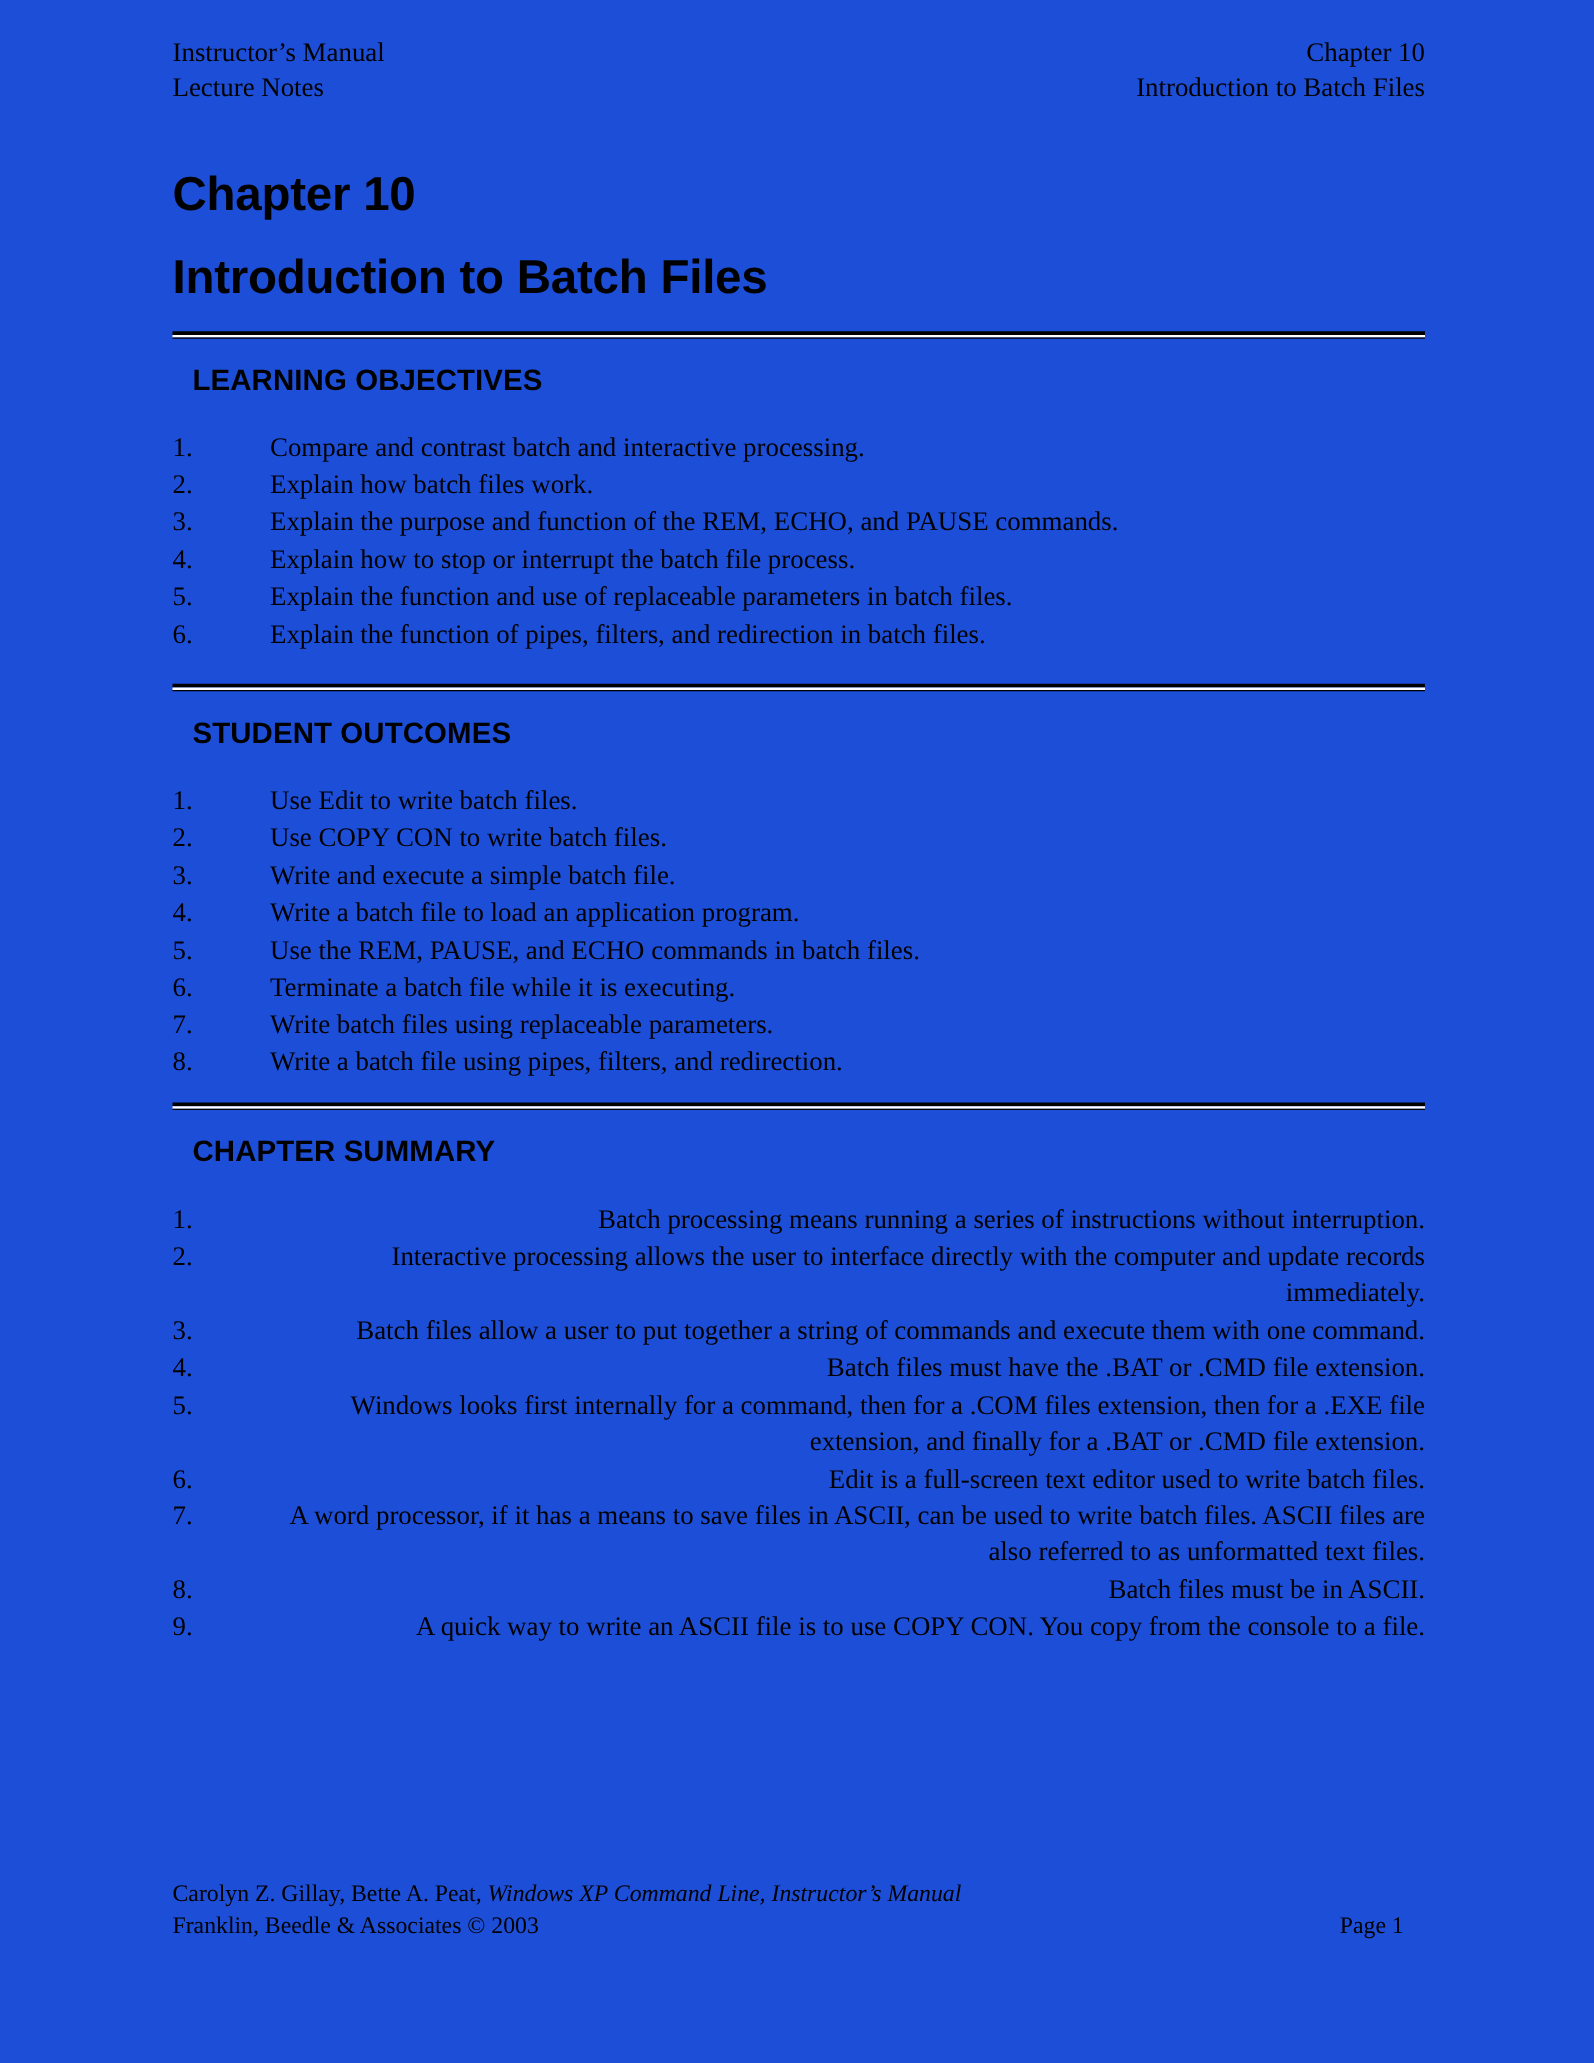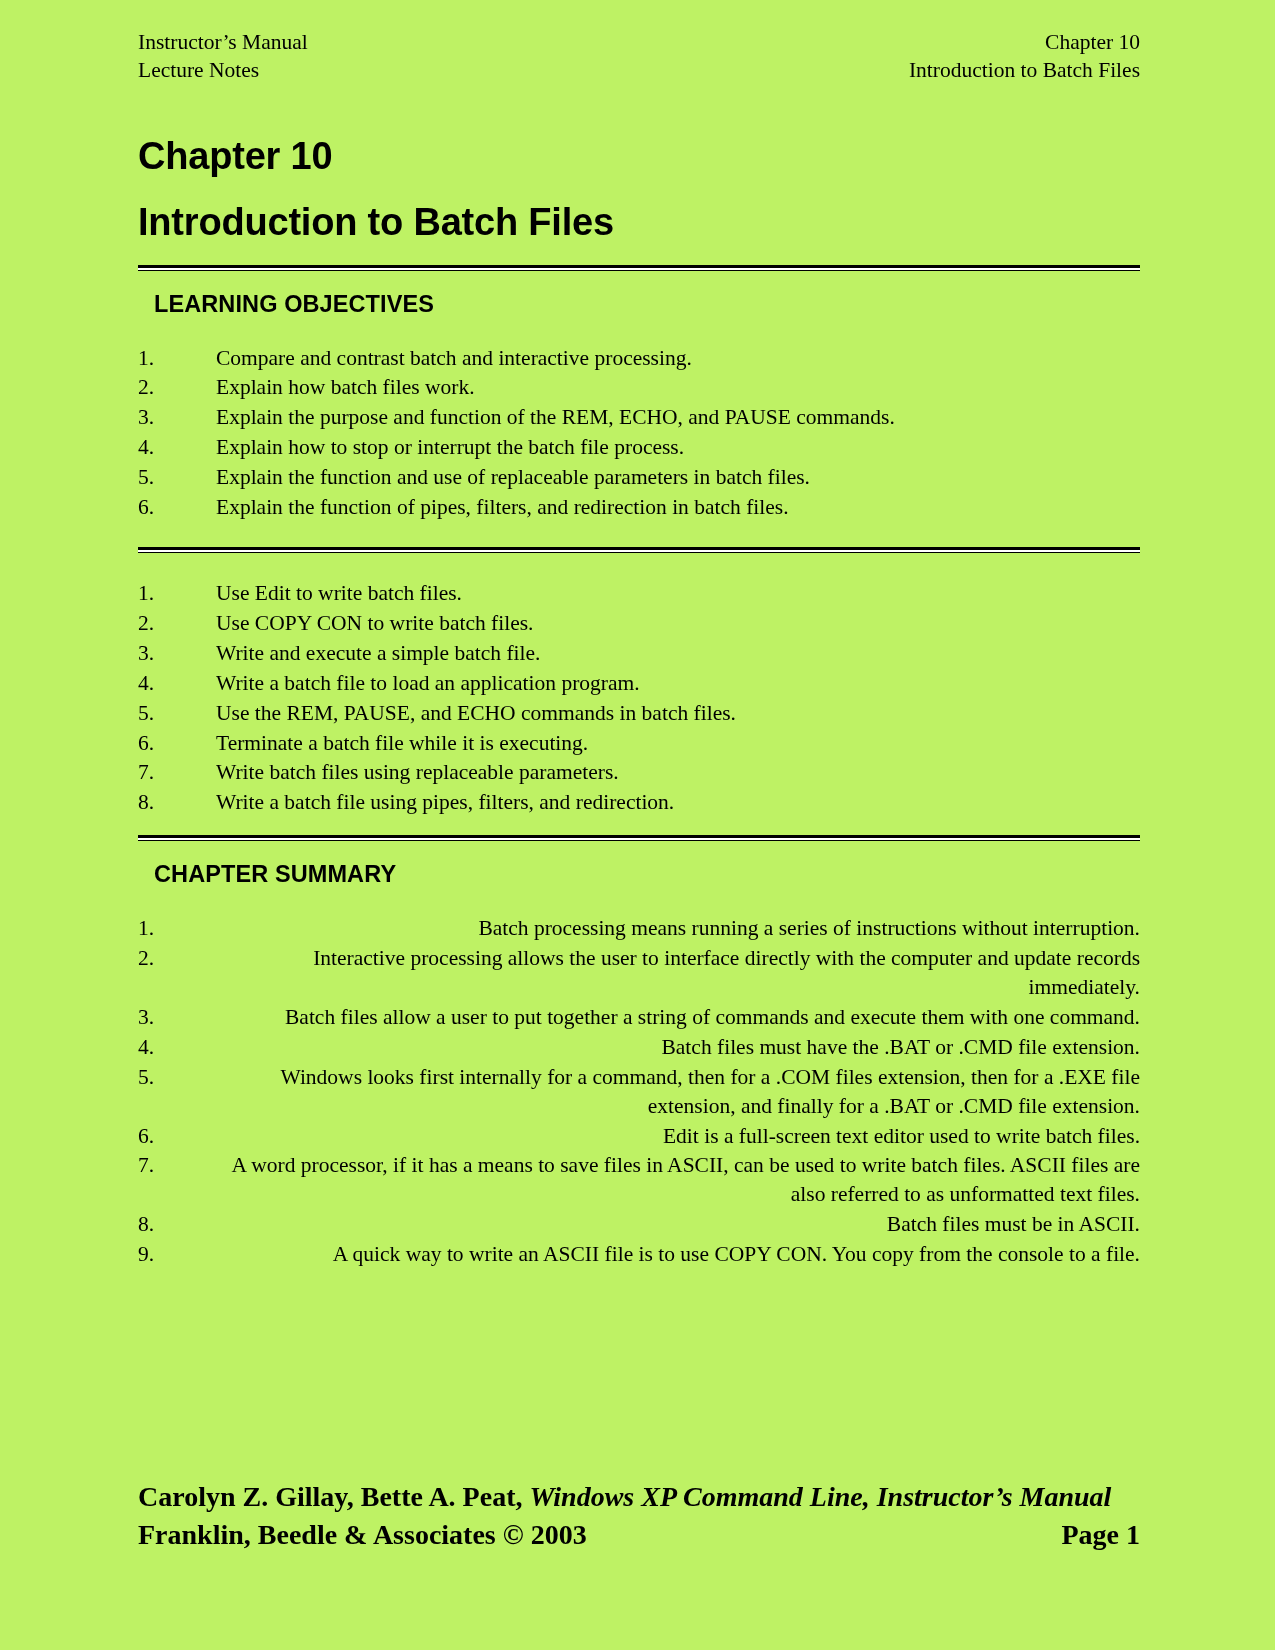--- a/index.html
+++ b/index.html
@@ -5,21 +5,21 @@
 <style>
   html, body {
     margin: 0;
     padding: 0;
     background: #ffffff;
   }
   .page {
     position: relative;
     width: 1275px;
     height: 1650px;
-    background: #bef264;
+    background: #1d4ed8;
     box-sizing: border-box;
     padding: 28px 135px 0 138px;
     font-family: "Liberation Serif", "DejaVu Serif", serif;
     color: #000000;
     overflow: hidden;
   }
 
   
   .running-head {
     display: flex;
@@ -105,25 +105,24 @@
 
   
   .sec-objectives { margin-top: 22px; }
   .sec-outcomes { margin-top: 25px; }
   .sec-summary { margin-top: 18px; }
 
   
   .footer {
     position: absolute;
     left: 138px;
-    right: 135px;
+    right: 152px;
     bottom: 96px;
-    font-size: 28px;
+    font-size: 19px;
     line-height: 1.35;
-    font-weight: bold;
   }
   .footer .f-line1 { display: block; }
   .footer .f-line2 {
     display: flex;
     justify-content: space-between;
   }
   .footer .f-italic { font-style: italic; }
 </style>
 </head>
 <body>
@@ -180,20 +179,21 @@
         </li>
     </ol>
   </div>
 
   <div class="sec-outcomes">
     <div class="double-rule">
       <div class="bar-thick"></div>
       <div class="bar-gap"></div>
       <div class="bar-thin"></div>
     </div>
+    <h2 class="section-heading">STUDENT OUTCOMES</h2>
     <ol class="numlist outcomes">
       <li>
           <span class="num">1.</span>
           <span class="txt">Use Edit to write batch files.</span>
         </li>
       <li>
           <span class="num">2.</span>
           <span class="txt">Use COPY CON to write batch files.</span>
         </li>
       <li>

